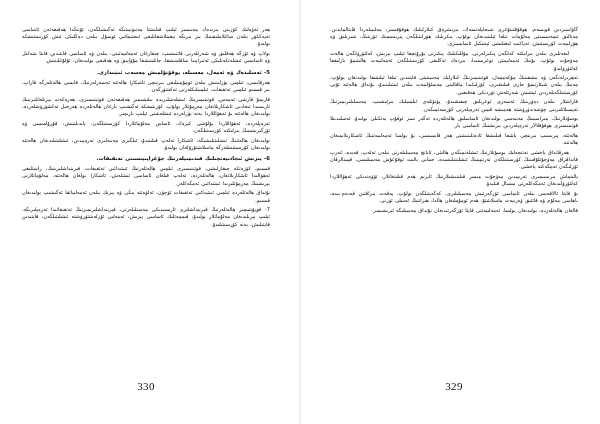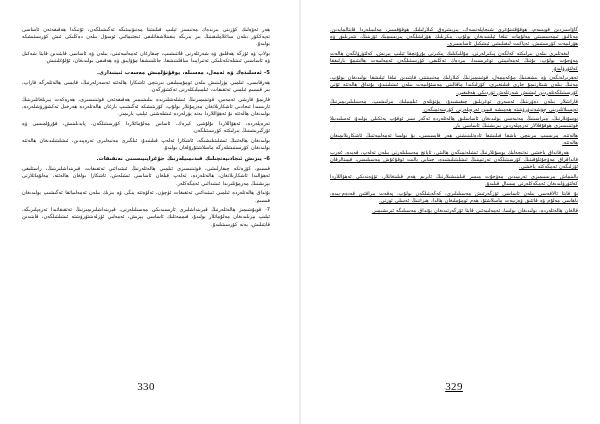--- a/index.html
+++ b/index.html
@@ -23,21 +23,21 @@
   }
   .page {
     position: relative;
     box-sizing: border-box;
     width: 300px;
     height: 424px;
     padding: 26px 26px 30px 26px;
     display: flex;
     flex-direction: column;
   }
-  .page-left { padding-left: 30px; padding-right: 22px; text-decoration: underline; }
+  .page-left { padding-left: 30px; padding-right: 22px; }
   .page-right { padding-left: 22px; padding-right: 30px; }
 
   .gutter {
     position: absolute;
     left: 299px;
     top: 0;
     width: 2px;
     height: 424px;
     background: linear-gradient(to right, rgba(0,0,0,0.04), rgba(0,0,0,0.10), rgba(0,0,0,0.04));
     pointer-events: none;

